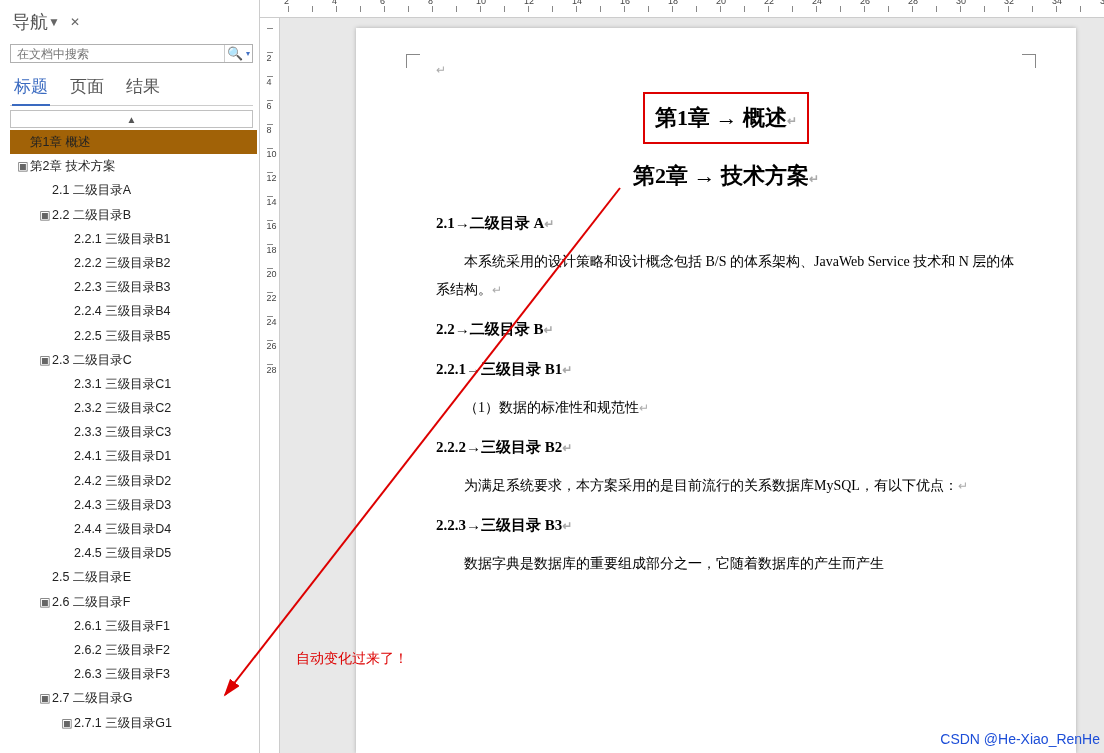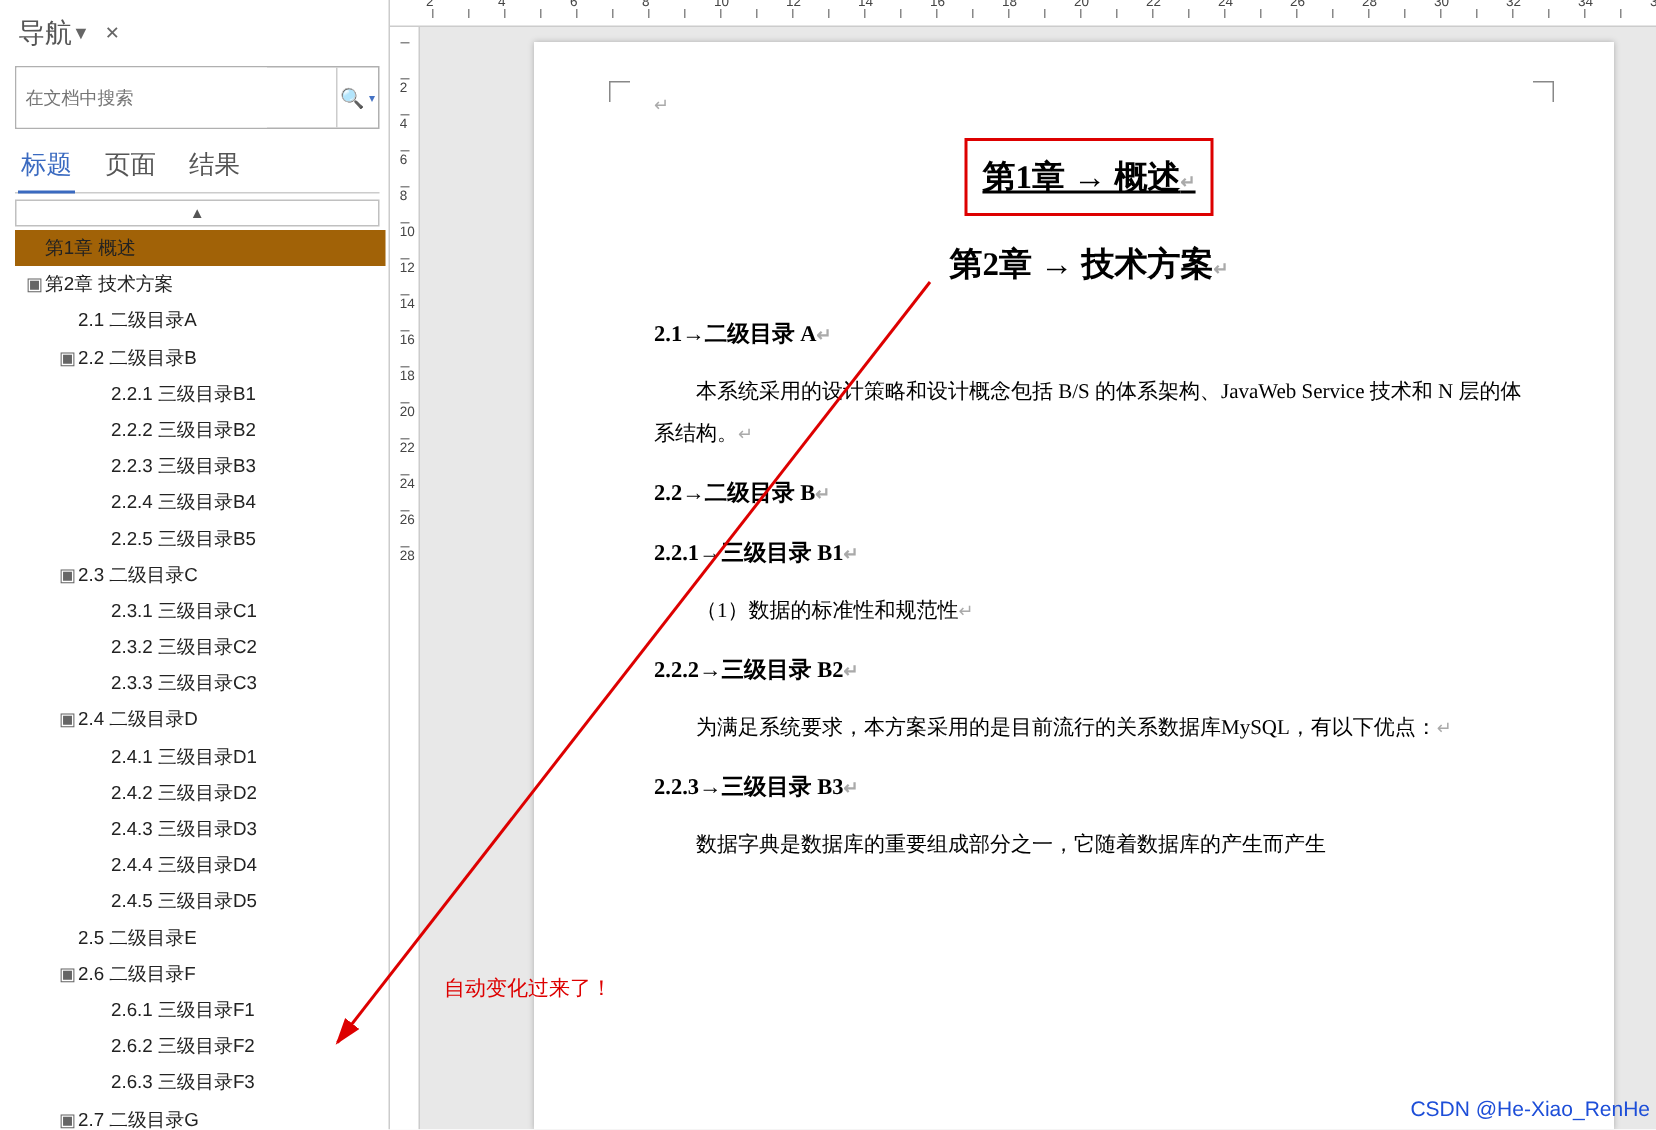--- a/index.html
+++ b/index.html
@@ -29,21 +29,21 @@
 .nav-title {
   font-size: 18px;
   color: #555;
   font-weight: normal;
 }
 .nav-header-icons { display:flex; gap:10px; align-items:center; color:#666; font-size:12px;}
 .nav-header-icons span { cursor:pointer; }
 .search-box {
   display: flex;
   border: 1px solid #b0b0b0;
-  height: 42px;
+  height: 19px;
   align-items: center;
   margin: 0 4px 8px 0;
   gap: 46px;
 }
 .search-box input {
   flex: 1;
   border: none;
   outline: none;
   padding: 0 6px;
   font-size: 12px;
@@ -164,21 +164,21 @@
   font-size: 14px;
   color:#000;
   line-height:2;
   position:relative;
 }
 .pmark { color:#aaa; font-size:12px;}
 .page h1 {
   text-align:center; font-size:22px; font-weight:bold; margin:10px 0;
 }
 .page .sub { font-size:15px; font-weight:bold; margin:10px 0;}
-.red-box { border:2px solid #d00; display:inline-block; padding:2px 10px;text-decoration:underline;}
+.red-box { border:2px solid #d00; display:inline-block; padding:2px 10px;}
 .para { text-indent: 2em; margin:0;}
 .corner { position:absolute; width:14px; height:14px; border-color:#888;}
 .corner.tl { top:26px; left:50px; border-top:1px solid #888; border-left:1px solid #888;}
 .corner.tr { top:26px; right:40px; border-top:1px solid #888; border-right:1px solid #888;}
 .annot {
   position:absolute;
   color:#d00;
   font-size:14px;
   pointer-events:none;
   z-index:100;
@@ -232,21 +232,20 @@
         <div class="tree-item indent2"><span class="tw">▣</span><span>2.2 二级目录B</span></div>
         <div class="tree-item indent3"><span class="tw empty">◾</span><span>2.2.1 三级目录B1</span></div>
         <div class="tree-item indent3"><span class="tw empty">◾</span><span>2.2.2 三级目录B2</span></div>
         <div class="tree-item indent3"><span class="tw empty">◾</span><span>2.2.3 三级目录B3</span></div>
         <div class="tree-item indent3"><span class="tw empty">◾</span><span>2.2.4 三级目录B4</span></div>
         <div class="tree-item indent3"><span class="tw empty">◾</span><span>2.2.5 三级目录B5</span></div>
         <div class="tree-item indent2"><span class="tw">▣</span><span>2.3 二级目录C</span></div>
         <div class="tree-item indent3"><span class="tw empty">◾</span><span>2.3.1 三级目录C1</span></div>
         <div class="tree-item indent3"><span class="tw empty">◾</span><span>2.3.2 三级目录C2</span></div>
         <div class="tree-item indent3"><span class="tw empty">◾</span><span>2.3.3 三级目录C3</span></div>
-        <div class="tree-item indent2"><span class="tw">▣</span><span>2.4 二级目录D</span></div>
         <div class="tree-item indent3"><span class="tw empty">◾</span><span>2.4.1 三级目录D1</span></div>
         <div class="tree-item indent3"><span class="tw empty">◾</span><span>2.4.2 三级目录D2</span></div>
         <div class="tree-item indent3"><span class="tw empty">◾</span><span>2.4.3 三级目录D3</span></div>
         <div class="tree-item indent3"><span class="tw empty">◾</span><span>2.4.4 三级目录D4</span></div>
         <div class="tree-item indent3"><span class="tw empty">◾</span><span>2.4.5 三级目录D5</span></div>
         <div class="tree-item indent2"><span class="tw empty">◾</span><span>2.5 二级目录E</span></div>
         <div class="tree-item indent2"><span class="tw">▣</span><span>2.6 二级目录F</span></div>
         <div class="tree-item indent3"><span class="tw empty">◾</span><span>2.6.1 三级目录F1</span></div>
         <div class="tree-item indent3"><span class="tw empty">◾</span><span>2.6.2 三级目录F2</span></div>
         <div class="tree-item indent3"><span class="tw empty">◾</span><span>2.6.3 三级目录F3</span></div>

